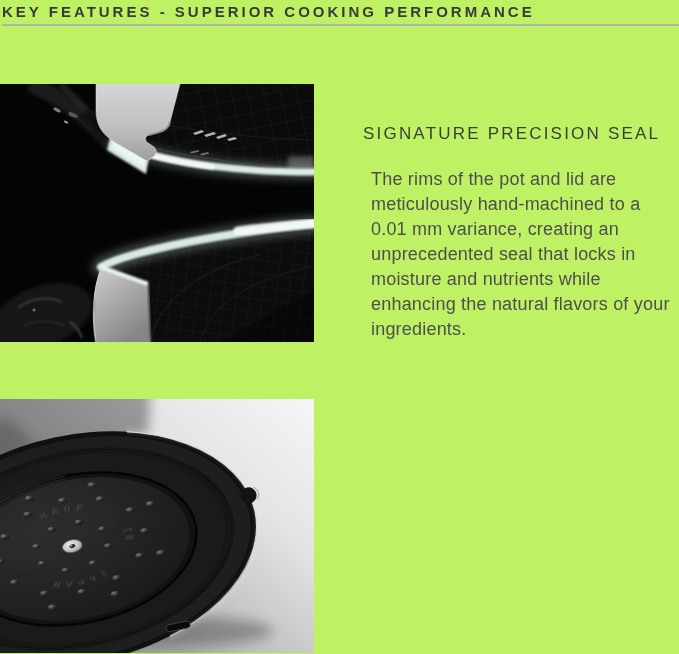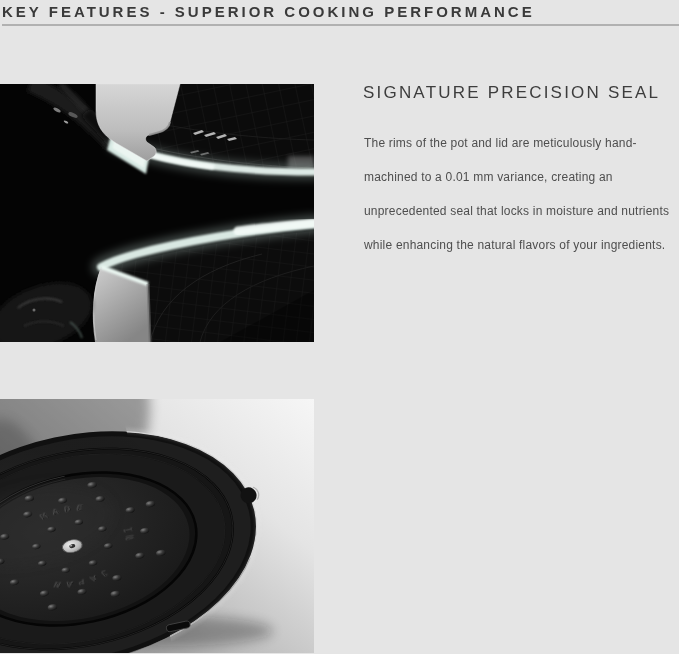--- a/index.html
+++ b/index.html
@@ -1,39 +1,39 @@
 <!DOCTYPE html>
 <html><head>
 <meta charset="utf-8">
 <style>
   html,body{margin:0;padding:0;background:#ffffff;}
   .page{
-    width:679px;height:654px;overflow:hidden;background:#e5e5e5;
+    width:679px;height:654px;overflow:hidden;background:#bef264;
     font-family:"Liberation Sans","DejaVu Sans",sans-serif;position:relative;
   }
   
   .hdr{padding:4px 0 0 2px;}
   .hdr h1{
     margin:0;font-size:15px;font-weight:700;letter-spacing:3px;
     color:#3a3a3a;line-height:16px;white-space:nowrap;
   }
   .hdr-divider{margin-top:4px;height:2px;background:#b1b1b1;}
   
-  .feature-row{display:flex;align-items:flex-start;}
+  .feature-row{display:flex;align-items:flex-end;}
   .row-1{margin-top:58px;}
   .row-2{margin-top:57px;}
   .feature-image{margin:0;width:314px;flex:none;}
   .feature-image svg{display:block;}
   .feature-text{margin-left:49px;width:314px;}
   .feature-text h2{
     margin:0;font-size:17px;font-weight:500;letter-spacing:2.2px;
     color:#3d3d3d;line-height:18px;
   }
   .feature-text p{
-    margin:24px 0 0 1px;font-size:12px;line-height:34px;
+    margin:24px 0 0 8px;font-size:18px;line-height:25px;
     color:#4e4e4e;letter-spacing:0.2px;
   }
 </style>
 </head>
 <body>
 
 <div class="page">
 
   <header class="hdr">
     <h1>KEY FEATURES - SUPERIOR COOKING PERFORMANCE</h1>

